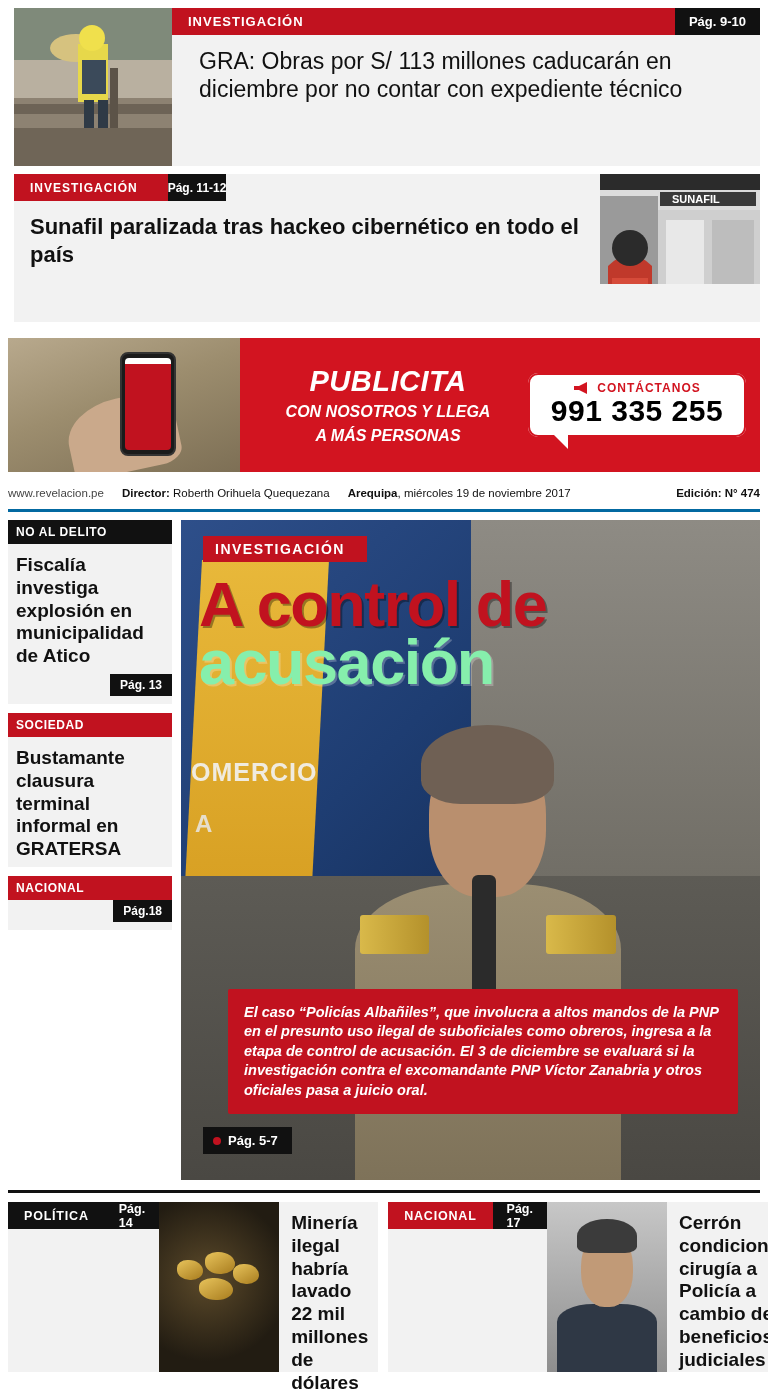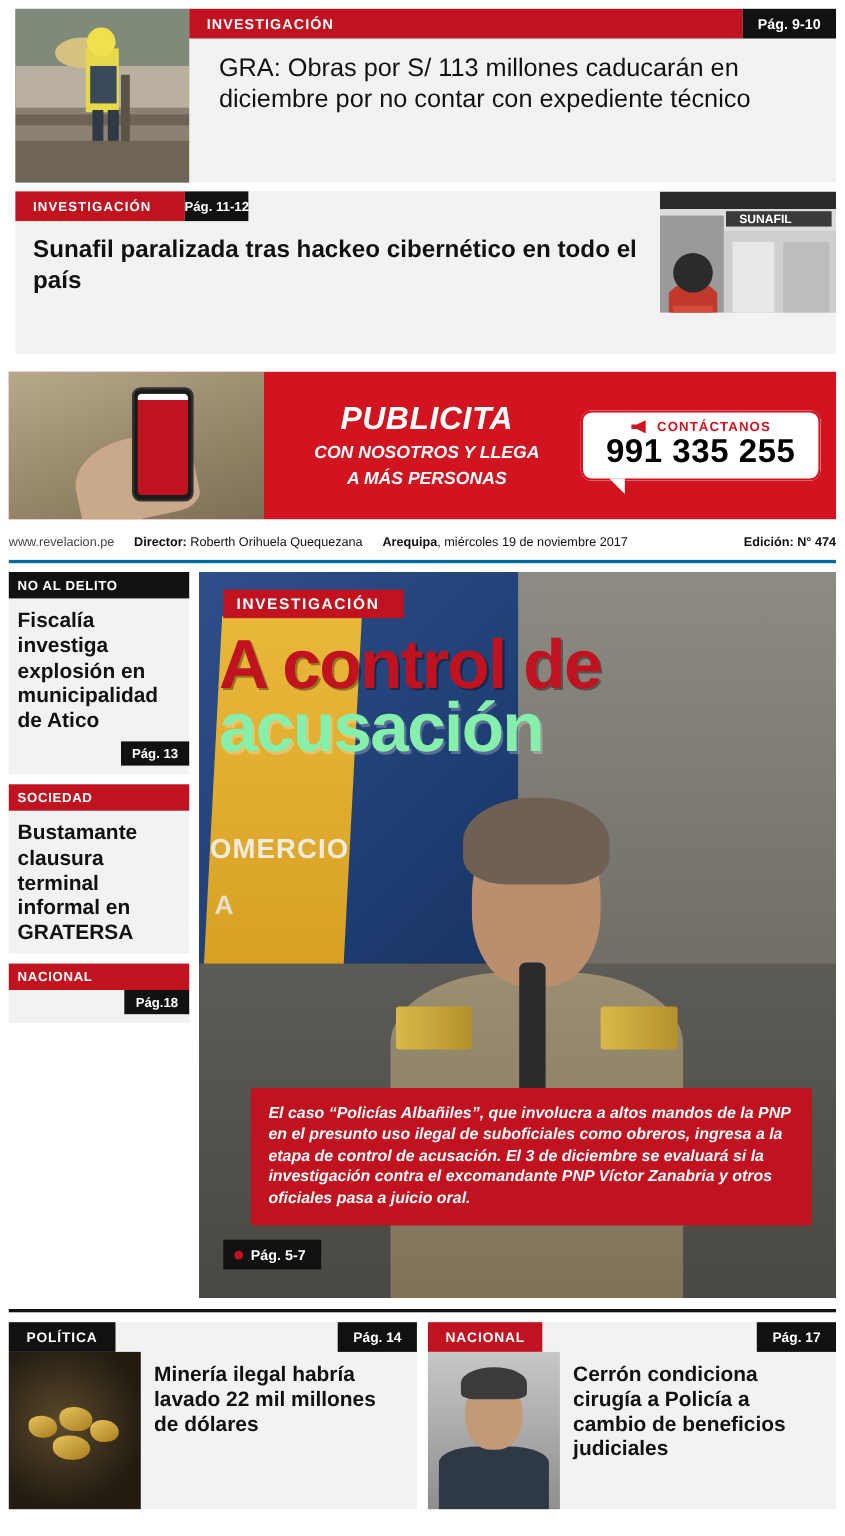--- a/index.html
+++ b/index.html
@@ -334,21 +334,21 @@
     background: #111; color: #fff; font-weight: 700; font-size: 13px;
     padding: 6px 14px 6px 10px; display: flex; align-items: center; gap: 7px;
   }
   .lead-page .dot { width: 8px; height: 8px; border-radius: 50%; background: #c1121f; display: inline-block; }
 
   
   .bottom-rule { margin: 10px 8px 0 8px; height: 3px; background: #111; }
   .bottom {
     display: flex; margin: 9px 8px 0 8px; gap: 10px; height: 170px;
   }
-  .bcard { flex: 1; background: #f2f2f2; display: flex; flex-direction: column; }
+  .bcard { flex: 1; background: #f2f2f2; display: flex; flex-direction: row; }
   .bhead { display: flex; height: 27px; }
   .bkicker {
     background: #c1121f; color: #fff; font-weight: 700; font-size: 12.5px;
     letter-spacing: 0.8px; display: flex; align-items: center; padding: 0 16px;
   }
   .bkicker.dark { background: #111; }
   .bfill { flex: 1; }
   .bpage {
     background: #111; color: #fff; font-weight: 700; font-size: 12.5px;
     display: flex; align-items: center; padding: 0 14px;

